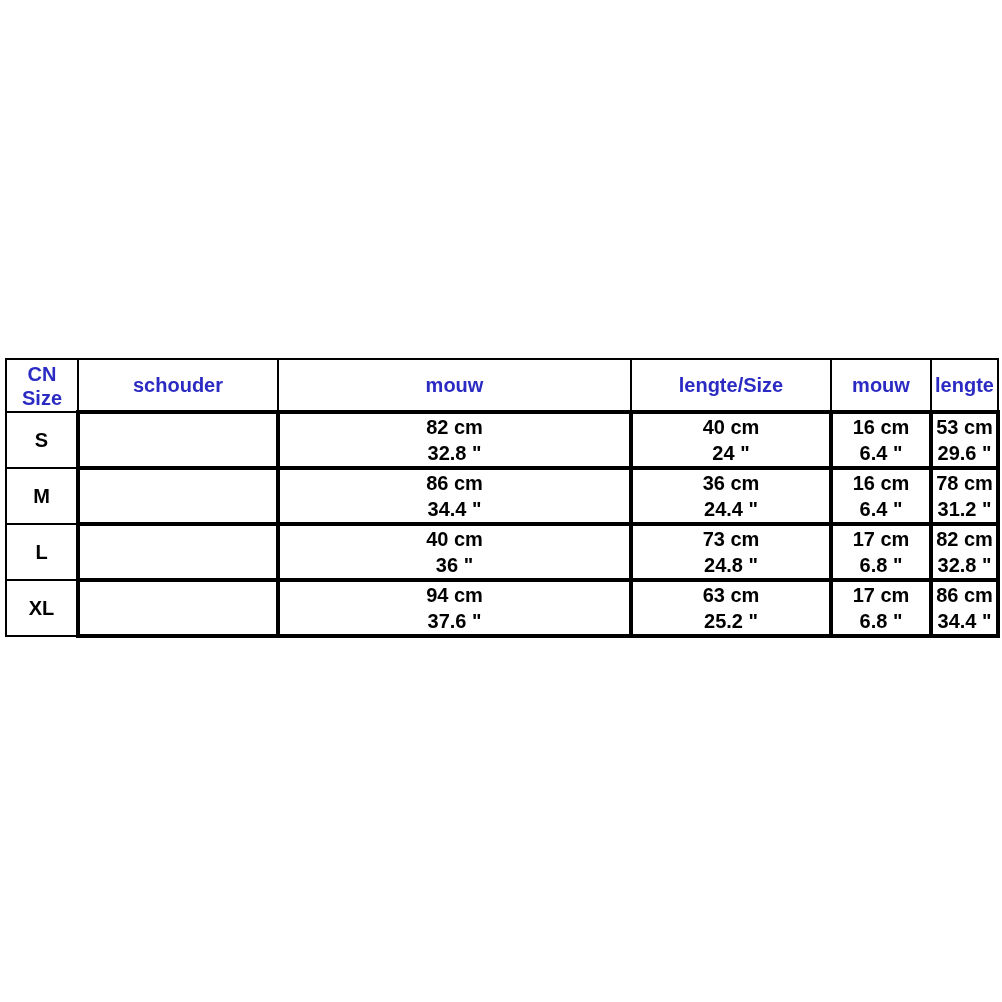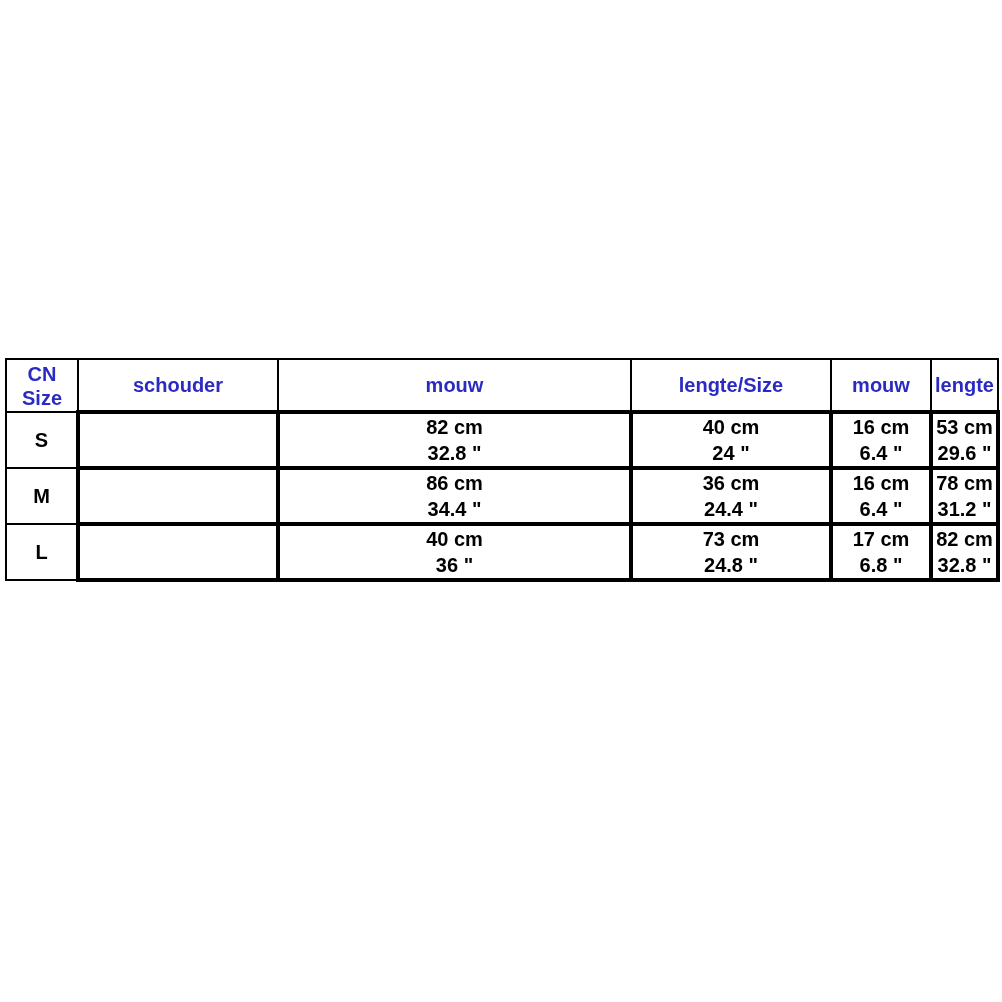--- a/index.html
+++ b/index.html
@@ -147,15 +147,38 @@
         <td class="data-cell">
           <div class="line">17 cm</div>
           <div class="line">6.8 "</div>
         </td>
         <td class="data-cell">
           <div class="line">82 cm</div>
           <div class="line">32.8 "</div>
         </td>
       </tr>
 
+      <tr style="height:55px">
+        <td class="size-cell">XL</td>
+        <td class="data-cell">
+          <div class="line"></div>
+          <div class="line"></div>
+        </td>
+        <td class="data-cell">
+          <div class="line">94 cm</div>
+          <div class="line">37.6 "</div>
+        </td>
+        <td class="data-cell">
+          <div class="line">63 cm</div>
+          <div class="line">25.2 "</div>
+        </td>
+        <td class="data-cell">
+          <div class="line">17 cm</div>
+          <div class="line">6.8 "</div>
+        </td>
+        <td class="data-cell">
+          <div class="line">86 cm</div>
+          <div class="line">34.4 "</div>
+        </td>
+      </tr>
     </tbody>
   </table>
 </div>
 
 </body></html>

